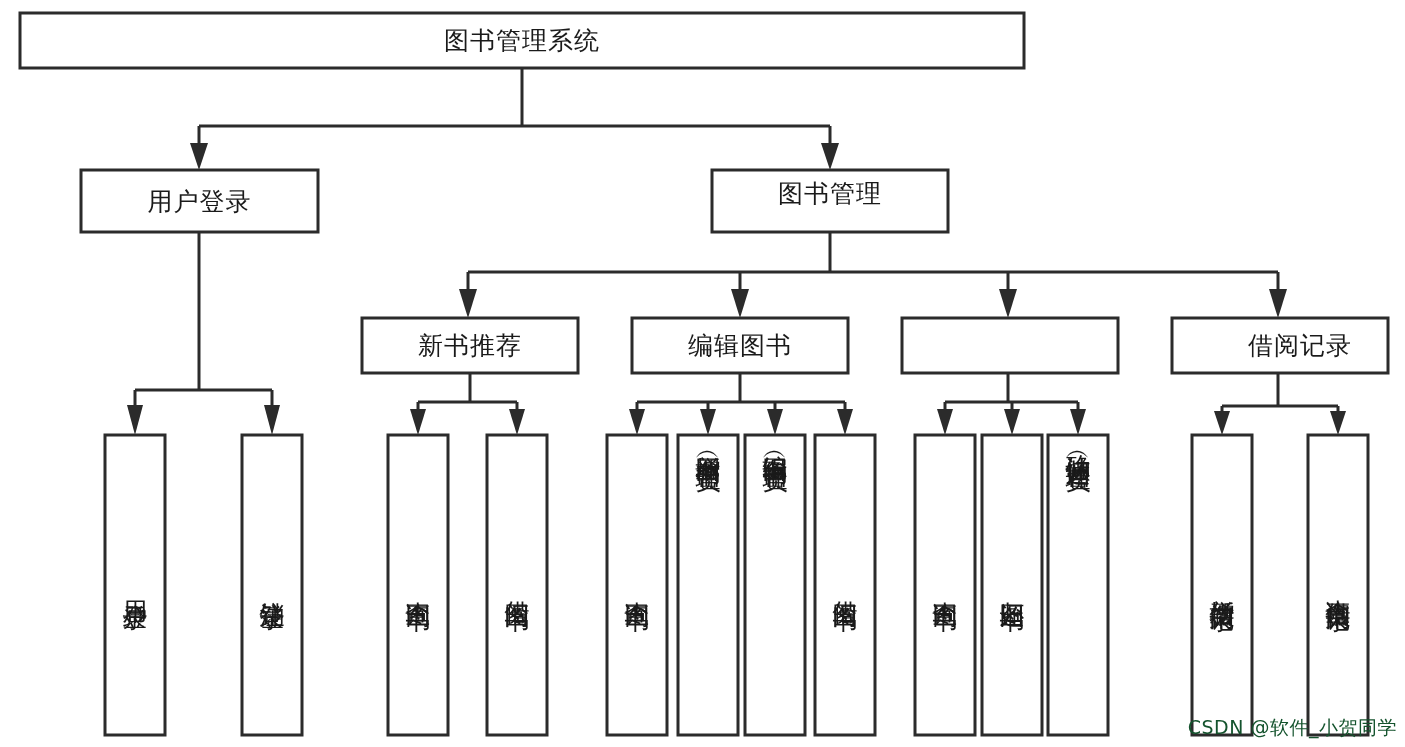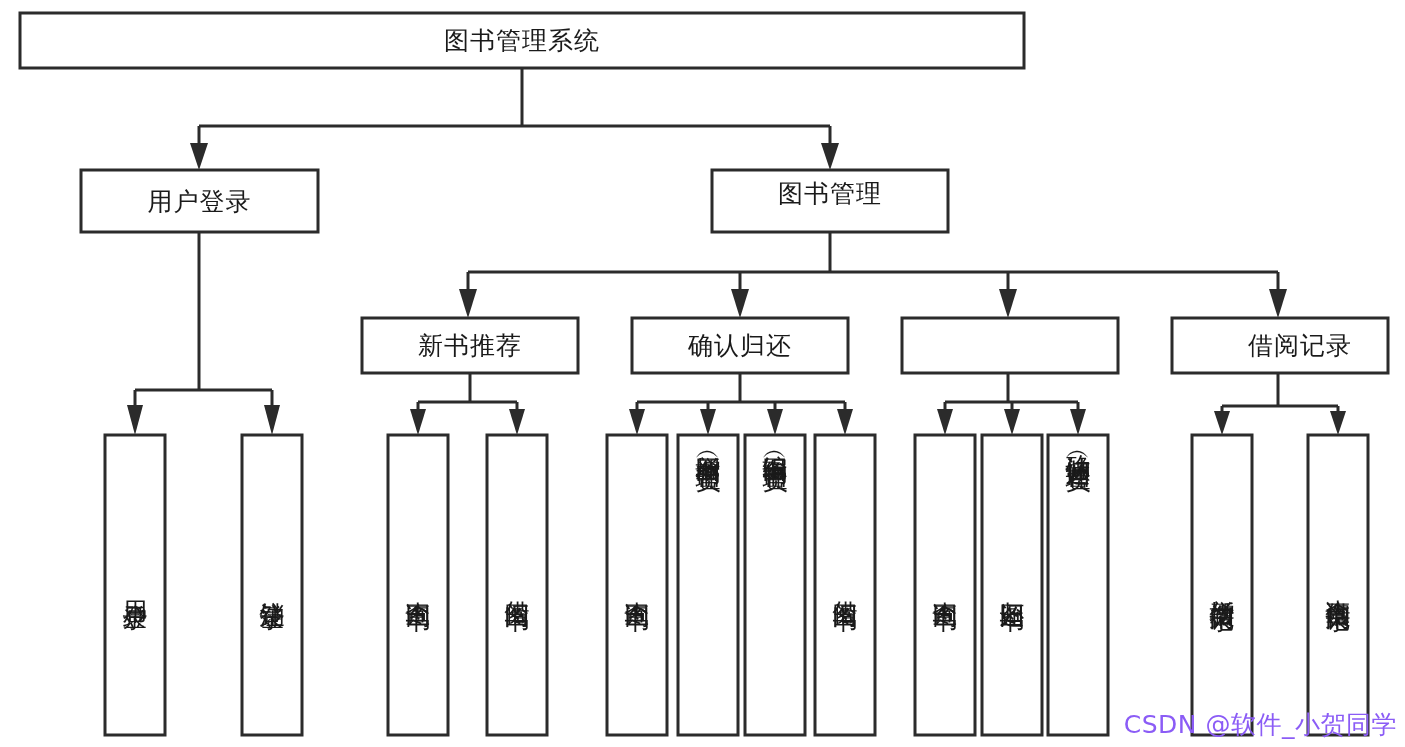--- a/index.html
+++ b/index.html
@@ -70,22 +70,22 @@
     font-size: 25px;
     color: #1a1a1a;
     letter-spacing: 1px;
     white-space: nowrap;
   }
   #watermark {
     position: absolute;
     right: 8px;
     bottom: 6px;
     font-family: "DejaVu Sans", "Liberation Sans", sans-serif;
-    font-size: 25px;
-    color: #8b5cf6;
+    font-size: 19px;
+    color: #14532d;
     letter-spacing: 0.5px;
     white-space: nowrap;
     pointer-events: none;
   }
 </style>
 </head>
 <body>
 
 <div id="diagram-root">
 
@@ -197,21 +197,21 @@
     <span class="hlabel-text">用户登录</span>
   </div>
   <div class="hlabel-wrap" style="left:712px; top:170px; width:236px; height:46px;">
     <span class="hlabel-text">图书管理</span>
   </div>
 
   <div class="hlabel-wrap" style="left:362px;  top:318px; width:216px; height:55px;align-items:center;">
     <span class="hlabel-text">新书推荐</span>
   </div>
   <div class="hlabel-wrap" style="left:632px;  top:318px; width:216px; height:55px;">
-    <span class="hlabel-text">确认归还</span>
+    <span class="hlabel-text">编辑图书</span>
   </div>
   <div class="hlabel-wrap" style="left:1172px; top:318px; width:256px; height:55px;">
     <span class="hlabel-text">借阅记录</span>
   </div>
 
   <div class="vlabel-wrap" style="left:105px;  top:435px; width:60px; height:300px;">
     <span class="vlabel-text">用户登录</span>
   </div>
   <div class="vlabel-wrap" style="left:242px;  top:435px; width:60px; height:300px;">
     <span class="vlabel-text">注销登录</span>

